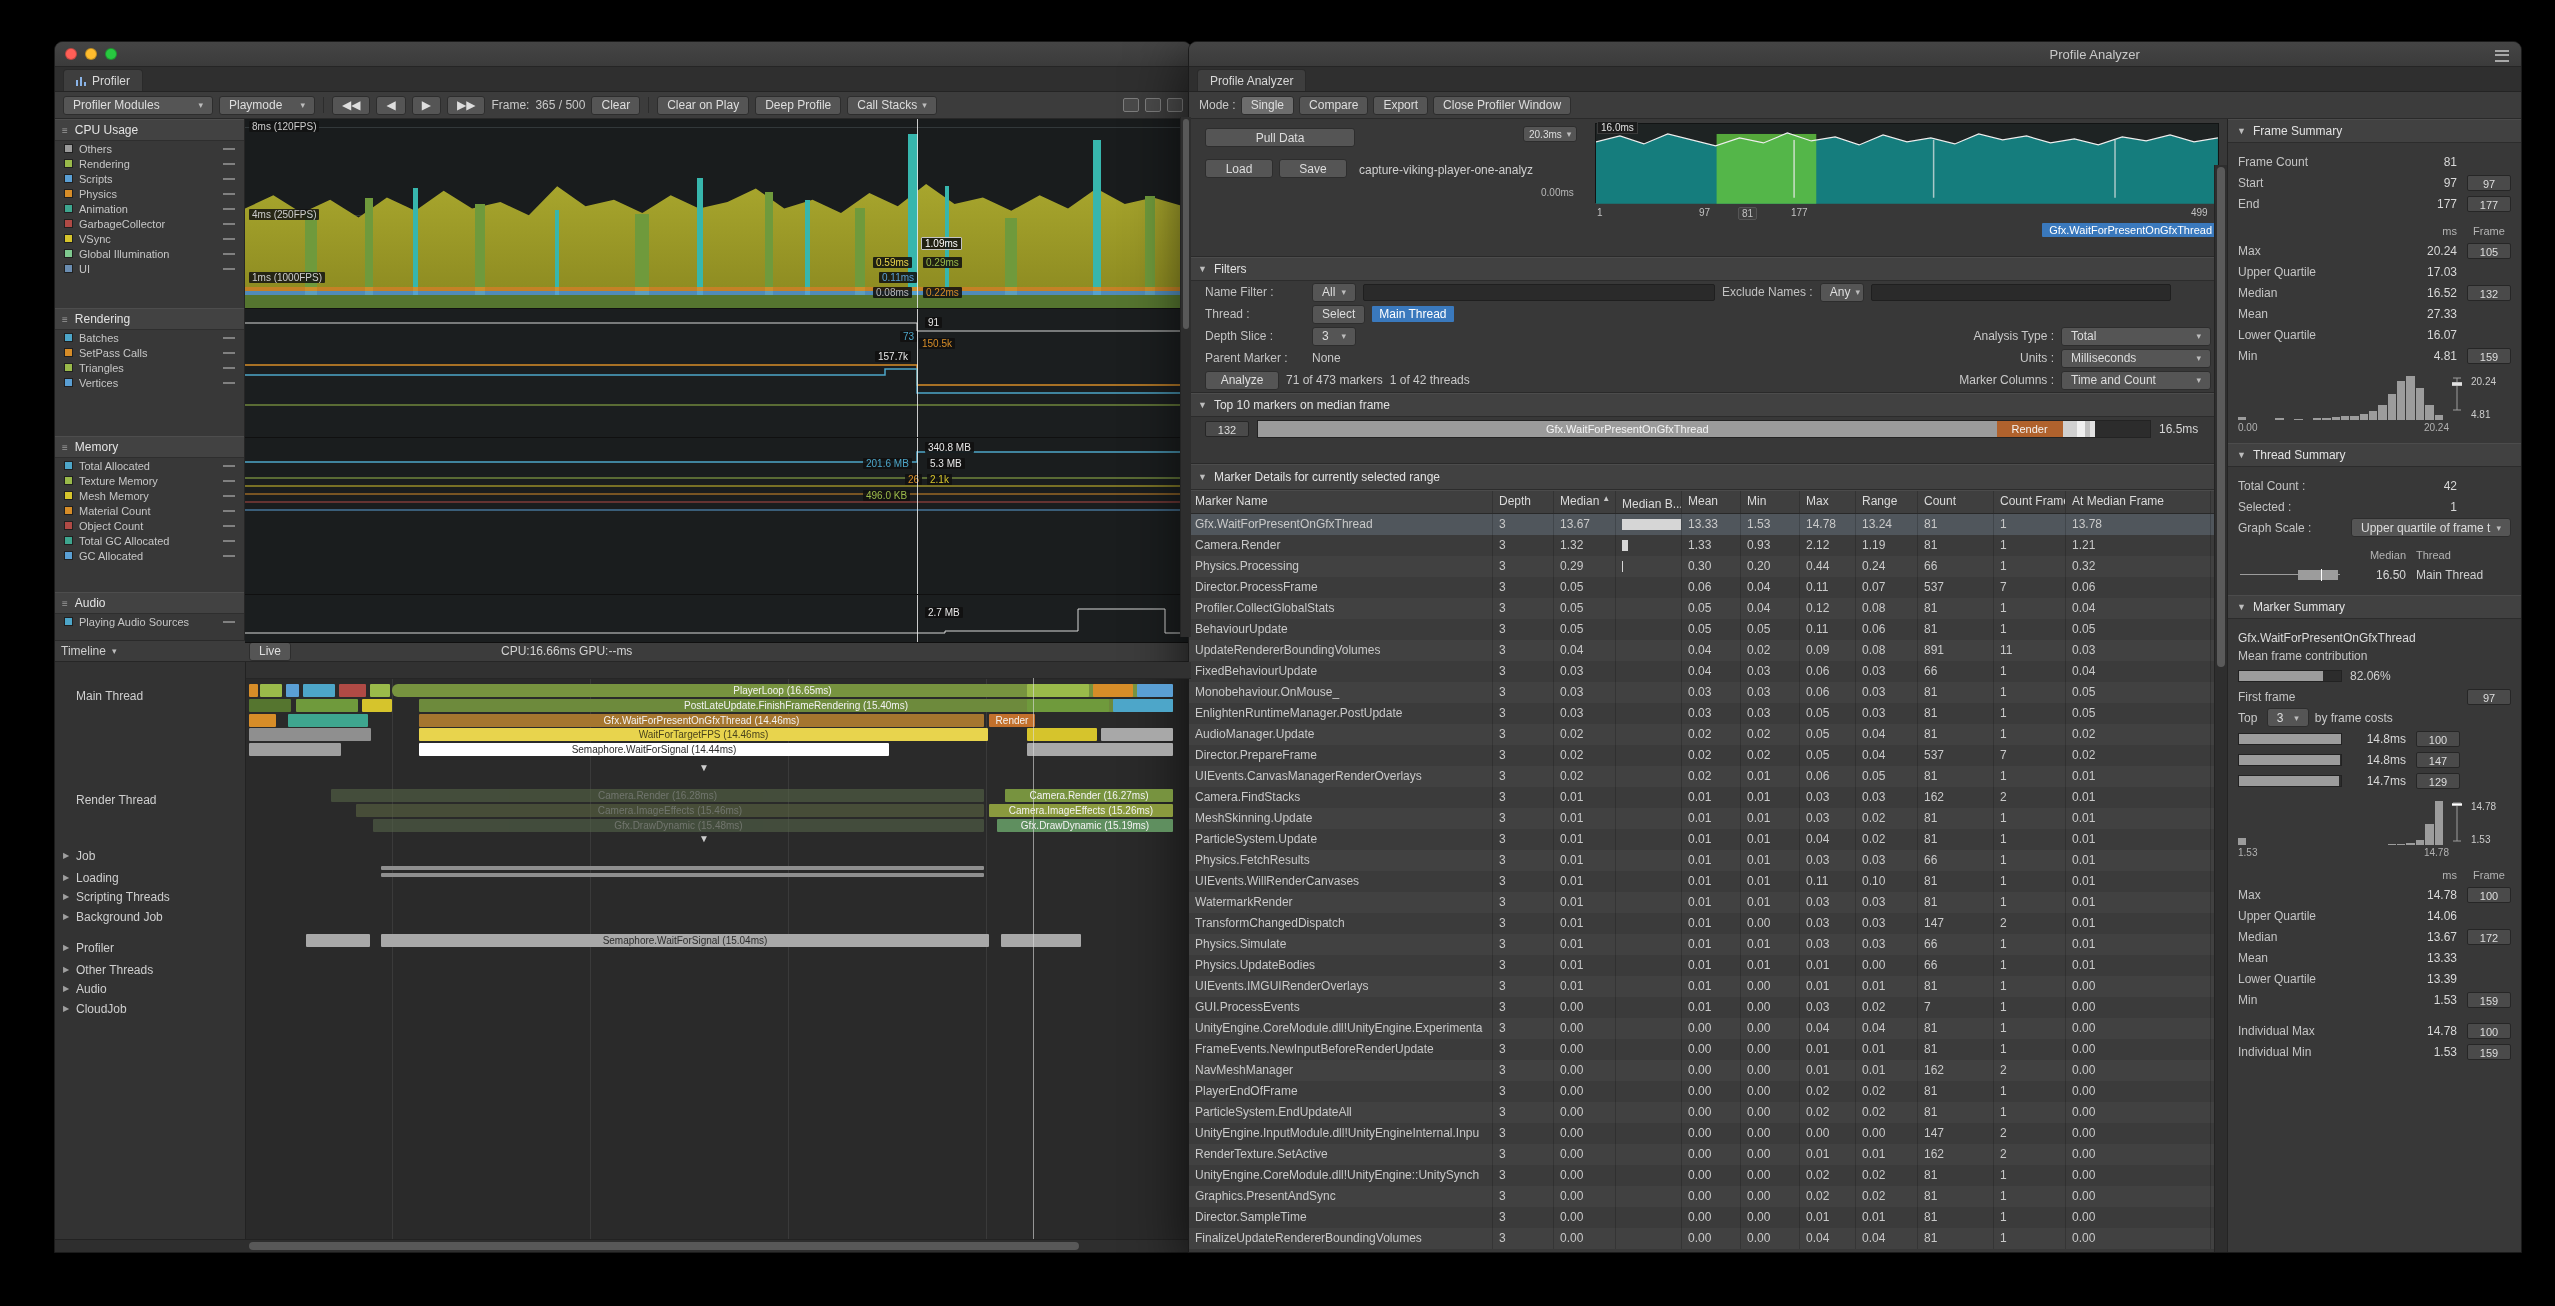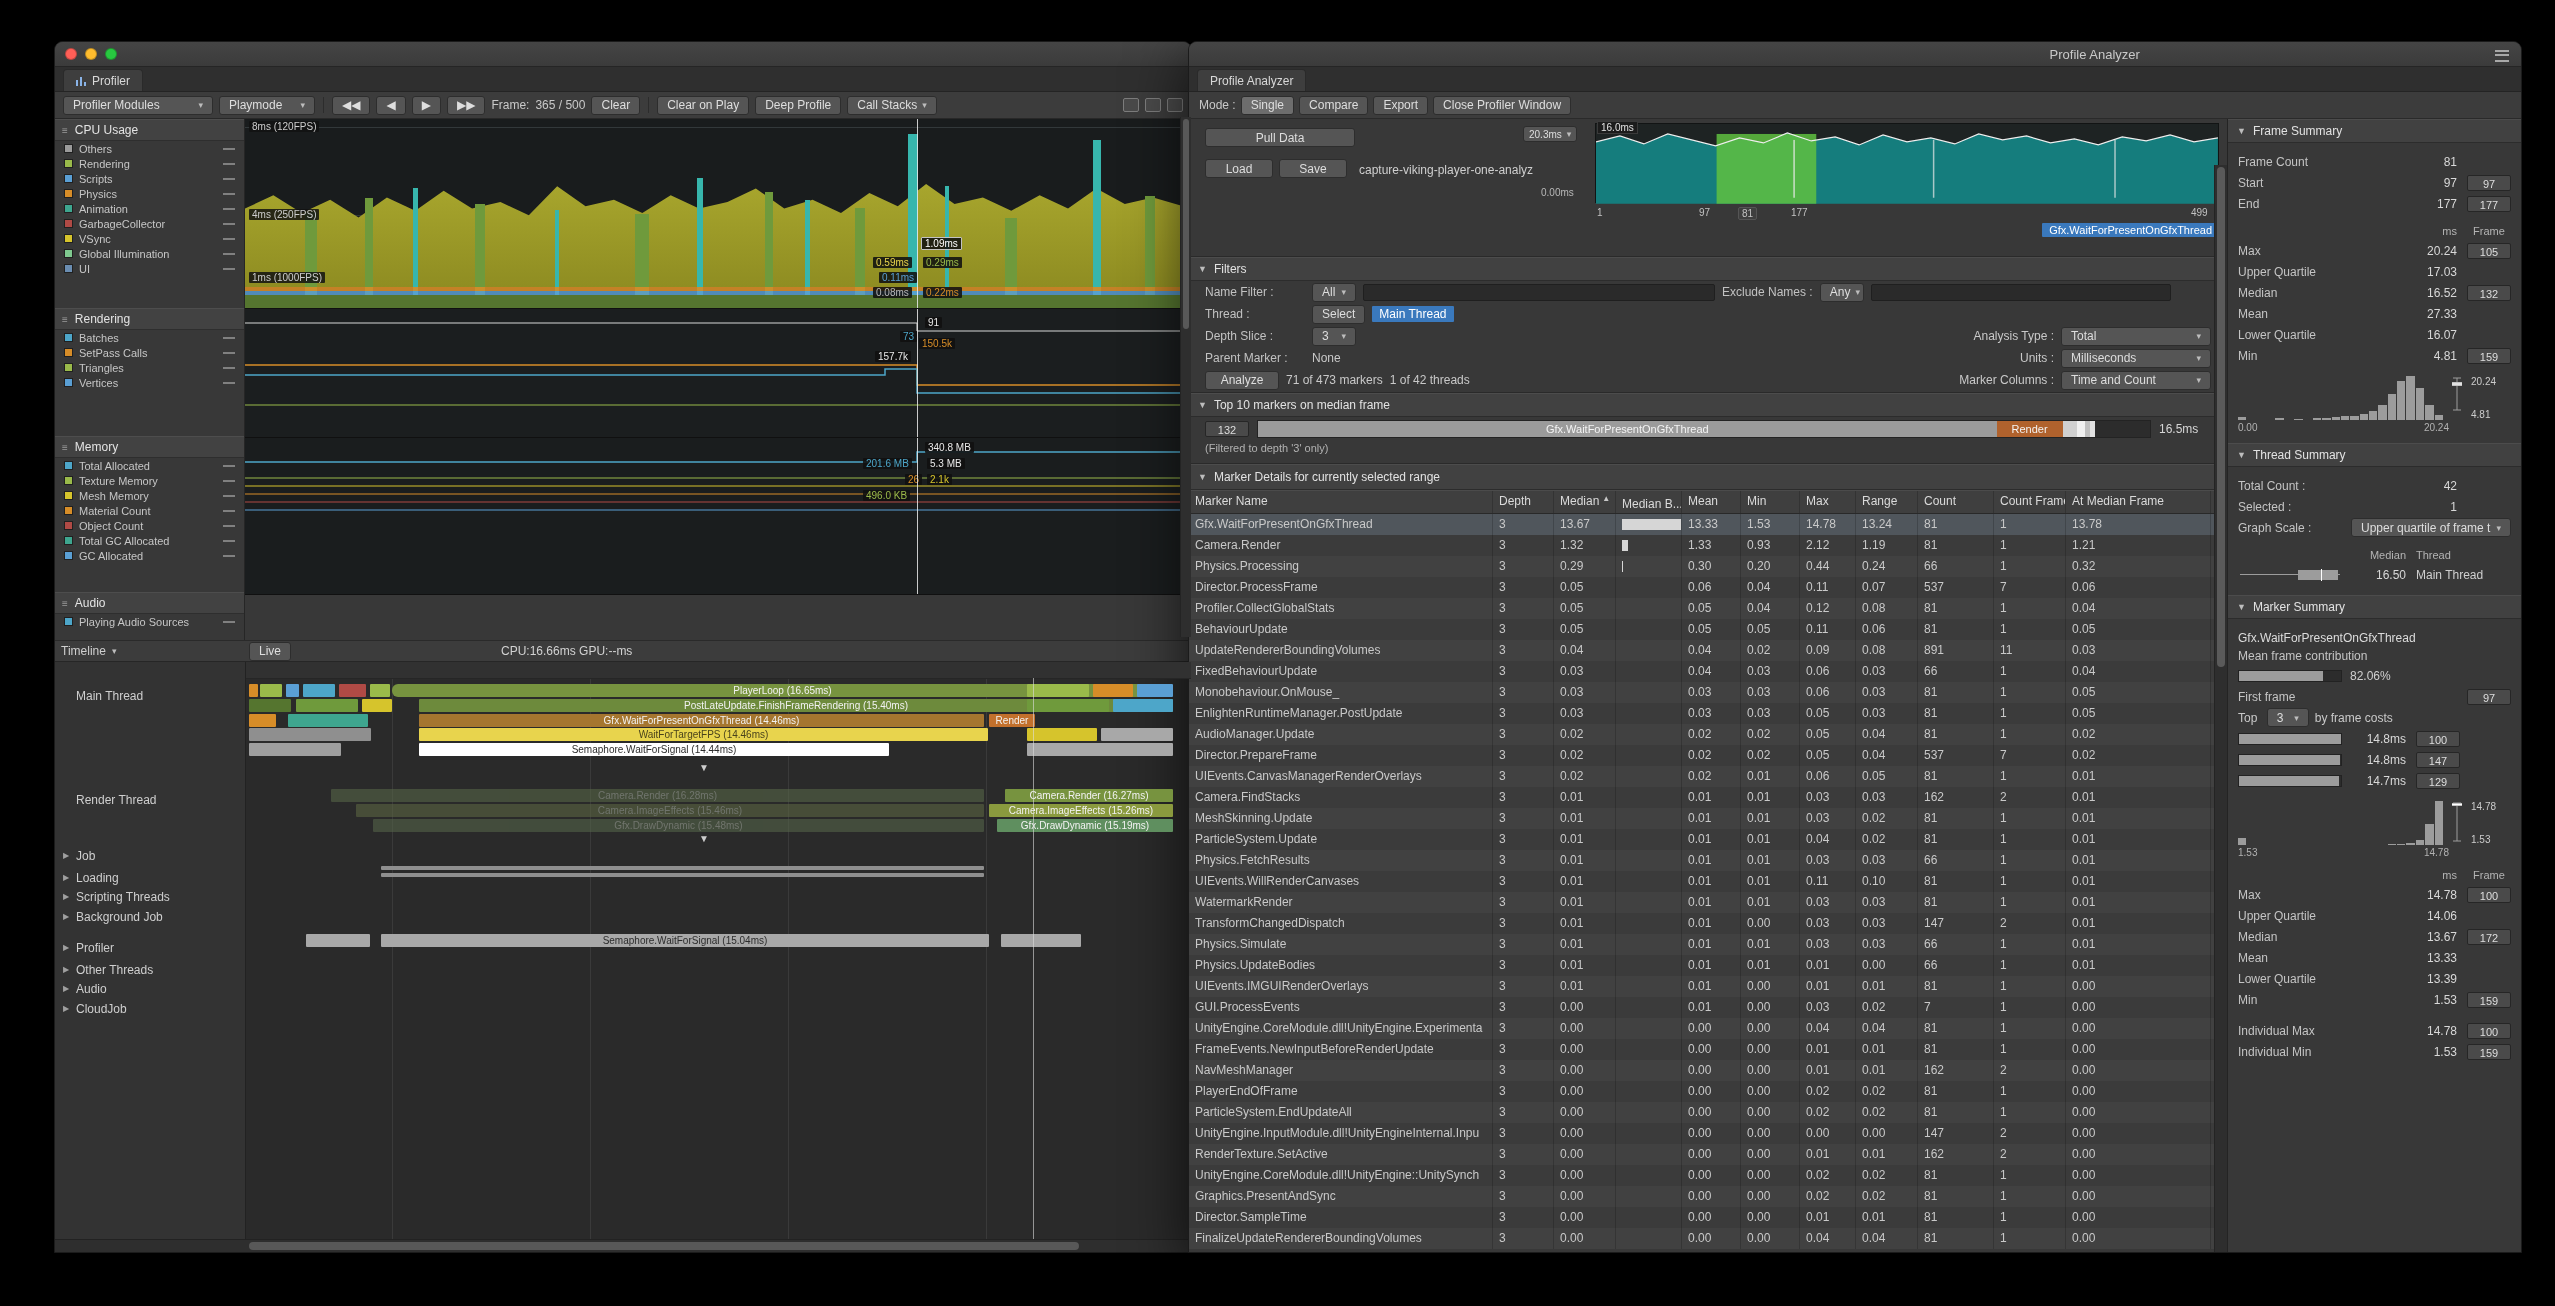--- a/index.html
+++ b/index.html
@@ -451,20 +451,30 @@
           <div class="anno" style="left: 680px; top: 4px; color: rgb(232, 232, 232);">340.8 MB</div>
               <div class="anno" style="left: 618px; top: 20px; color: rgb(77, 166, 201);">201.6 MB</div>
               <div class="anno" style="left: 682px; top: 20px; color: rgb(232, 232, 232);">5.3 MB</div>
               <div class="anno" style="left: 660px; top: 36px; color: rgb(215, 141, 40);">26</div>
               <div class="anno" style="left: 682px; top: 36px; color: rgb(214, 196, 44);">2.1k</div>
               <div class="anno" style="left: 618px; top: 52px; color: rgb(154, 186, 74);">496.0 KB</div>
             </div>
           <div class="playhead"></div>
         </div>
 
+        <div class="chart achart">
+          <svg viewBox="0 0 946 47" preserveAspectRatio="none">
+            <polyline points="0,38 700,38 700,36 833,36 833,14 920,14 920,38 946,38" fill="none" stroke="#d8d8d8" stroke-width="1"></polyline>
+          </svg>
+          <div>
+
+          <div class="anno" style="left: 680px; top: 12px; color: rgb(232, 232, 232);">2.7 MB</div>
+            </div>
+          <div class="playhead"></div>
+        </div>
       </div>
     </div>
     <div class="charts-vscroll" style="position:absolute;right:0;top:75px;height:520px;">
         <div class="charts-vthumb"></div>
       </div>
 
     <div class="tl-head">
       <div class="tl-dd">
           <span>Timeline</span>
           <span class="caret">▾</span>
@@ -741,21 +751,20 @@
 
             <div class="t10seg" style="width: 82.8%; background: rgb(155, 155, 155); color: rgb(244, 244, 244);">Gfx.WaitForPresentOnGfxThread</div>
                 <div class="t10seg" style="width: 7.4%; background: rgb(176, 98, 45); color: rgb(244, 244, 244);">Render</div>
                 <div class="t10seg" style="width: 1.6%; background: rgb(208, 208, 208);"></div>
                 <div class="t10seg" style="width: 0.9%; background: rgb(240, 240, 240);"></div>
                 <div class="t10seg" style="width: 0.6%; background: rgb(192, 192, 192);"></div>
                 <div class="t10seg" style="width: 0.5%; background: rgb(226, 226, 226);"></div>
               </div>
             <span class="t10total">16.5ms</span>
           </div>
-          <div class="t10note">(Filtered to depth '3' only)</div>
         </div>
 
         <div class="details">
           <div class="panel-head" style="height:24px">
               <span class="fold">▼</span>
               <span>Marker Details for currently selected range</span>
             </div>
           <div class="thead">
 
           <div class="th c0"><span>Marker Name</span><span class="sortmark"></span></div>

